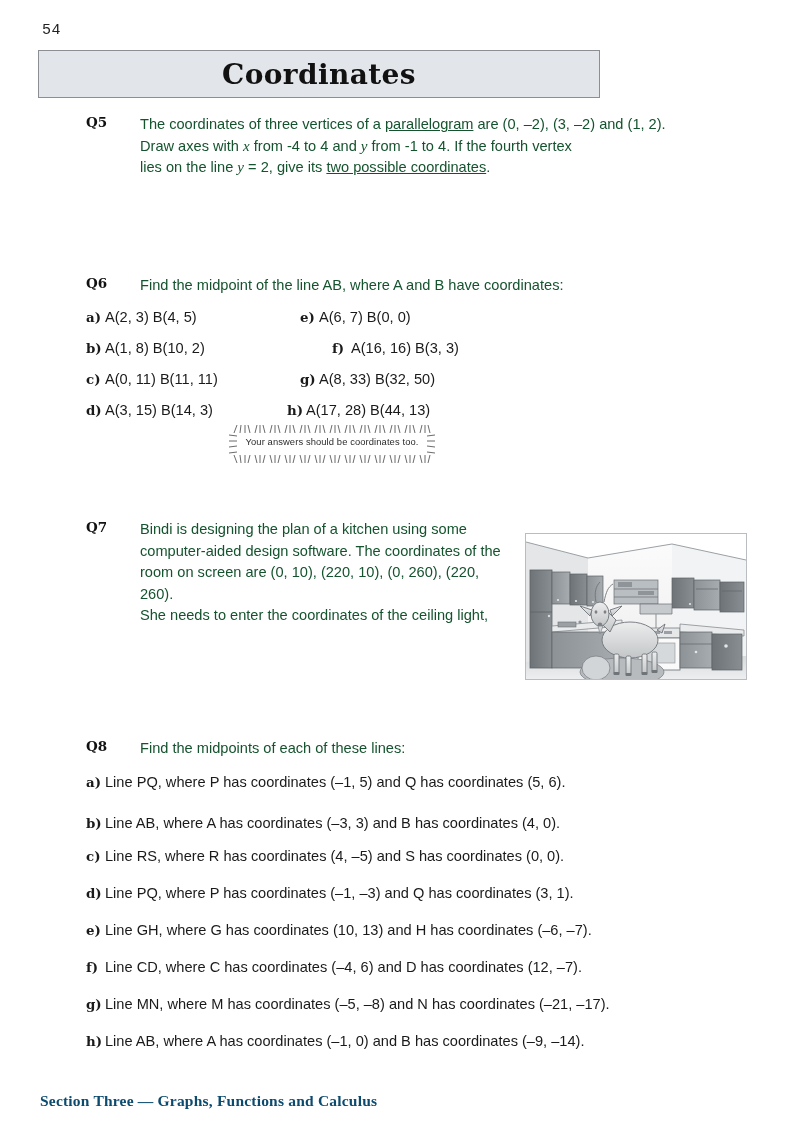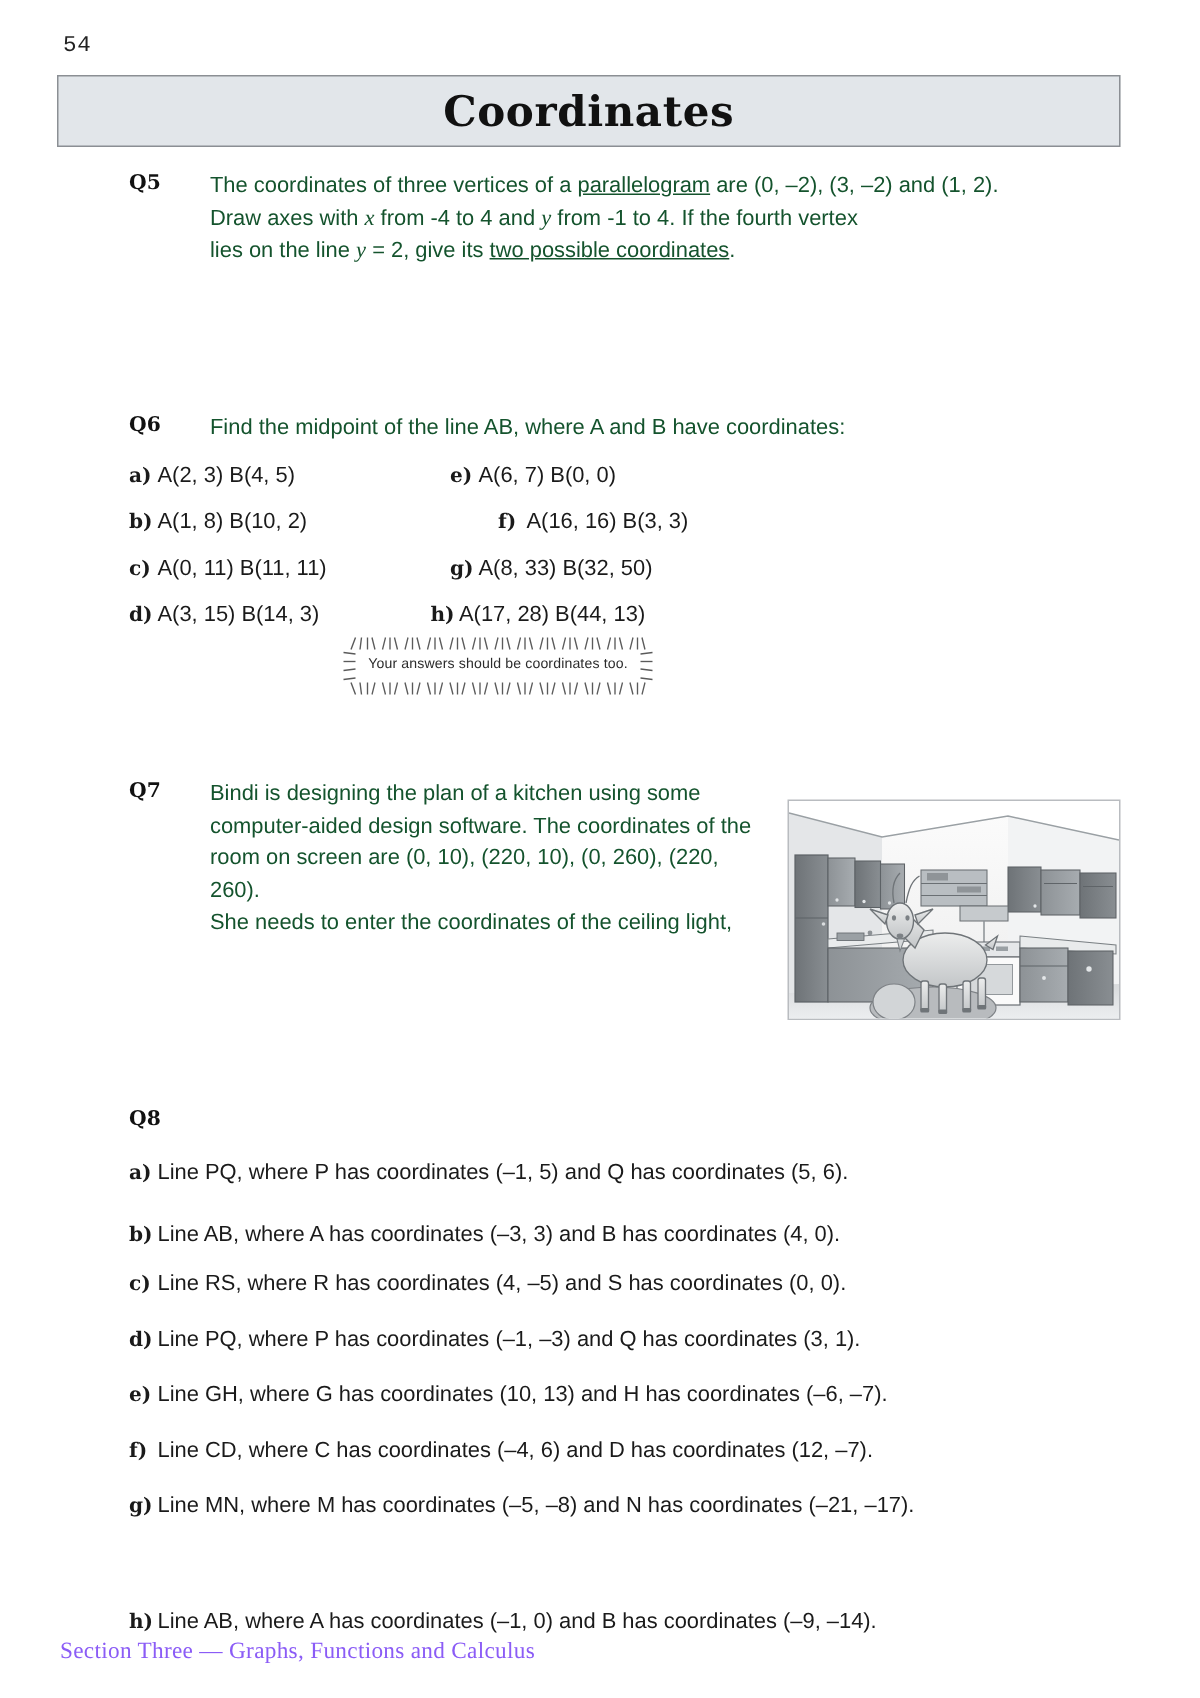--- a/index.html
+++ b/index.html
@@ -25,21 +25,21 @@
     font-size: 15px;
     color: #222;
     letter-spacing: 0.5px;
   }
 
   
   .title-banner {
     position: absolute;
     left: 38px;
     top: 50px;
-    width: 709px;
+    width: 562px;
     height: 48px;
     background: #e2e6ea;
     border: 1.6px solid #8b8f94;
     box-sizing: border-box;
     display: flex;
     align-items: center;
     justify-content: center;
   }
   .title-text {
     font-family: "DejaVu Serif", serif;
@@ -121,22 +121,23 @@
   }
   .kitchen svg { display: block; }
 
   
   .footer {
     position: absolute;
     left: 40px;
     top: 1092px;
     font-family: "Liberation Serif", serif;
     font-size: 15.5px;
-    color: #8b5cf6;
+    color: #0c4a6e;
     letter-spacing: 0.2px;
+    font-weight: bold;
   }
 </style>
 </head>
 <body>
 
 <div class="page-number">54</div>
 
 <div class="title-banner">
   <span class="title-text">Coordinates</span>
 </div>
@@ -422,20 +423,21 @@
       <rect x="87.5" y="138" width="6" height="3" rx="1"></rect>
       <rect x="99.5" y="139" width="6" height="3" rx="1"></rect>
       <rect x="115.5" y="138" width="6" height="3" rx="1"></rect>
       <rect x="125.5" y="136" width="6" height="3" rx="1"></rect>
     </g>
   </svg>
 </div>
 
 <div class="qblock" style="left:54px; top:738px; width:660px;">
   <div class="qlabel">Q8</div>
+  <div class="qbody">Find the midpoints of each of these lines:</div>
 </div>
 
 <div class="subitem" style="left:86px; top:772px;">
   <span class="sl">a)</span><span>Line PQ, where P has coordinates (–1, 5) and Q has coordinates (5, 6).</span>
 </div>
 <div class="subitem" style="left:86px; top:813px;">
   <span class="sl">b)</span><span>Line AB, where A has coordinates (–3, 3) and B has coordinates (4, 0).</span>
 </div>
 <div class="subitem" style="left:86px; top:846px;">
   <span class="sl">c)</span><span>Line RS, where R has coordinates (4, –5) and S has coordinates (0, 0).</span>
@@ -445,17 +447,17 @@
 </div>
 <div class="subitem" style="left:86px; top:920px;">
   <span class="sl">e)</span><span>Line GH, where G has coordinates (10, 13) and H has coordinates (–6, –7).</span>
 </div>
 <div class="subitem" style="left:86px; top:957px;">
   <span class="sl">f)</span><span>Line CD, where C has coordinates (–4, 6) and D has coordinates (12, –7).</span>
 </div>
 <div class="subitem" style="left:86px; top:994px;">
   <span class="sl">g)</span><span>Line MN, where M has coordinates (–5, –8) and N has coordinates (–21, –17).</span>
 </div>
-<div class="subitem" style="left:86px; top:1031px;margin-top:40px;">
+<div class="subitem" style="left:86px; top:1031px;">
   <span class="sl">h)</span><span>Line AB, where A has coordinates (–1, 0) and B has coordinates (–9, –14).</span>
 </div>
 
 <div class="footer">Section Three — Graphs, Functions and Calculus</div>
 
 </body></html>

